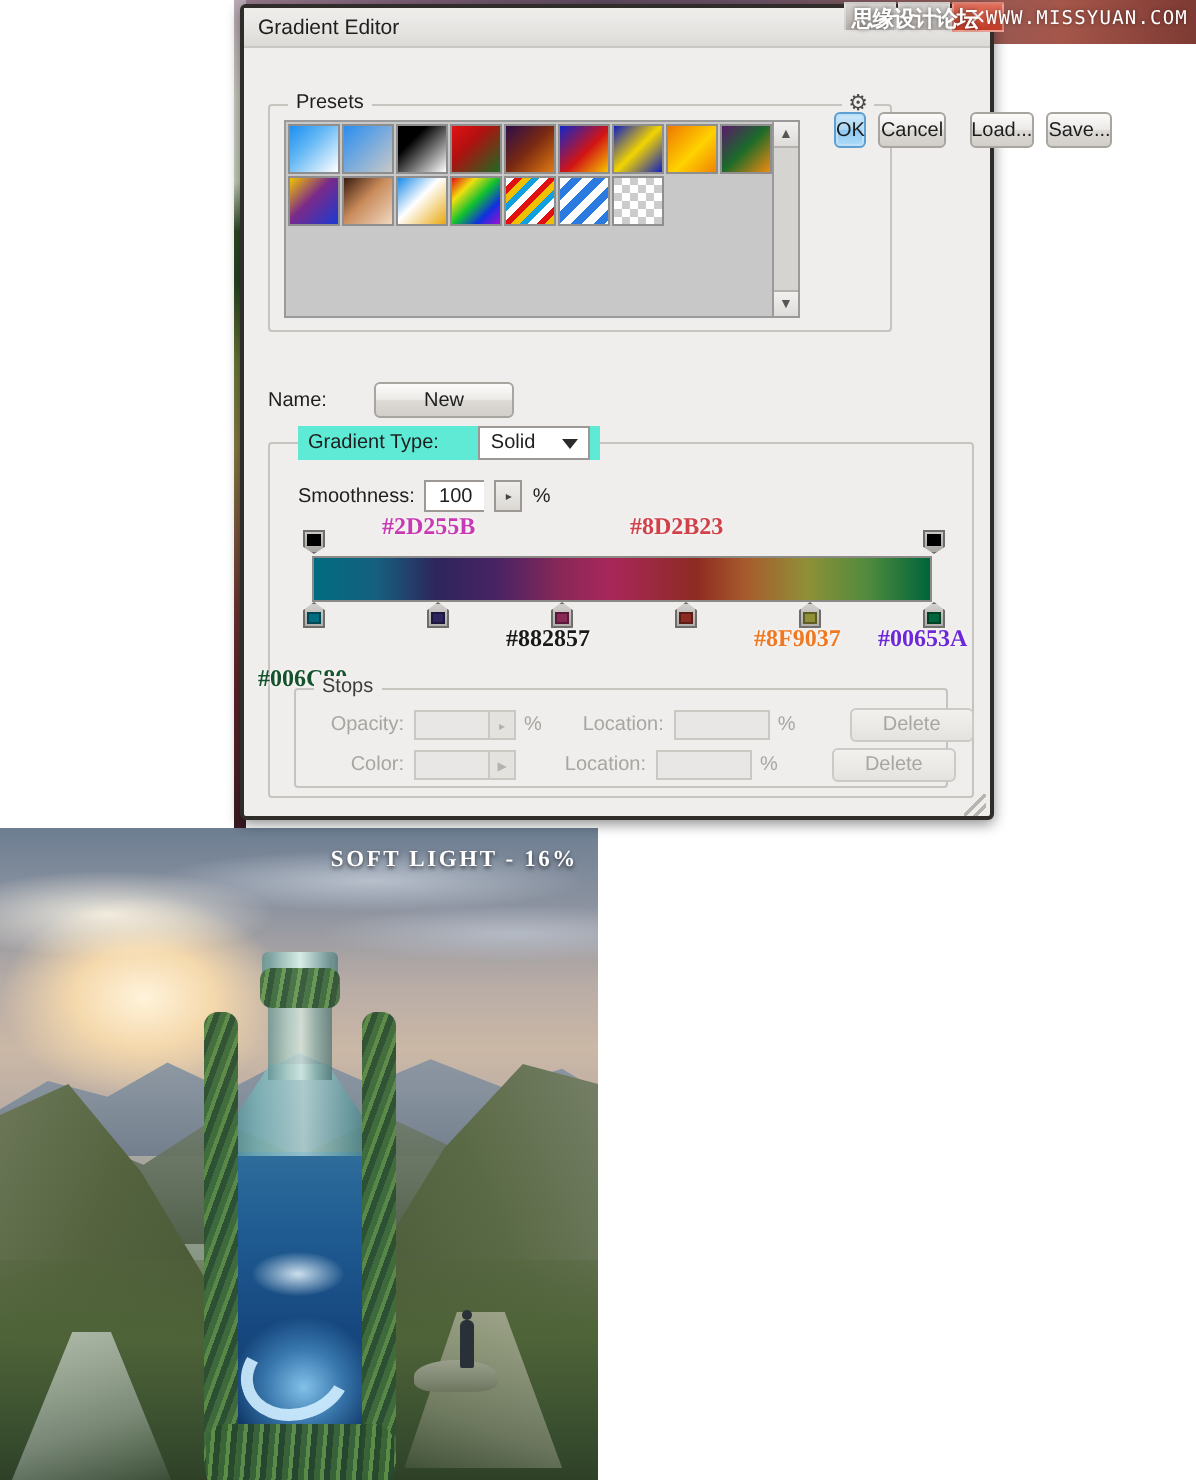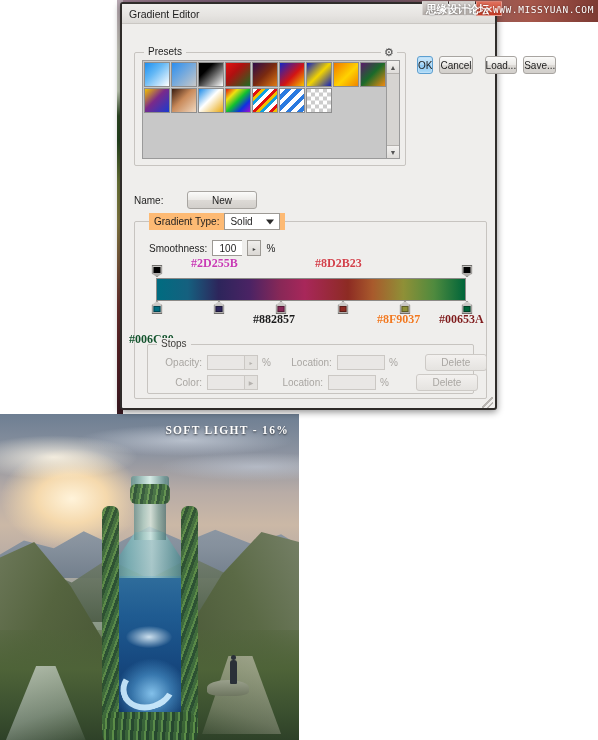--- a/index.html
+++ b/index.html
@@ -95,21 +95,21 @@
     border-radius: 2px;
     background: transparent;
   }
   .group > .legend {
     position: absolute; top: -7px; left: 9px;
     background: #efeeec; padding: 0 4px;
     font-size: 10px; color: #1e1e1e;
   }
 
   
-  #presets-group { left: 12px; top: 28px; width: 272px; height: 114px; text-decoration: underline; }
+  #presets-group { left: 12px; top: 28px; width: 312px; height: 114px; text-decoration: underline; }
   #gear-icon {
     position: absolute; right: 8px; top: -8px;
     width: 16px; height: 14px; background: #efeeec;
     display: flex; align-items: center; justify-content: center;
     font-size: 11px; color: #4a4a4a; line-height: 1;
   }
   #presets-listbox {
     position: absolute; left: 7px; top: 7px;
     width: 258px; height: 99px;
     background: #c8c8c8;
@@ -177,22 +177,22 @@
     background: #ffffff; border: 1px solid #9c9994;
     font-size: 10px; color: #1e1e1e;
     padding: 0 4px; display: flex; align-items: center;
   }
   #new-btn { margin-left: 13px; }
 
   
   #gt-group { left: 12px; top: 197px; width: 353px; height: 178px; }
   #gt-row {
     position: absolute; left: 0; top: -9px; left: 14px;
-    display: flex; align-items: center; gap: 5px;
-    background: #fdba74; padding: 0 5px; text-align: right;
+    display: flex; align-items: center; gap: 20px;
+    background: #5eead4; padding: 0 5px; text-align: right;
   }
   #gt-label { font-size: 10px; color: #1e1e1e; }
   #gt-select {
     width: 56px; height: 17px;
     background: #ffffff; border: 1px solid #9c9994;
     font-size: 10px; color: #1e1e1e;
     display: flex; align-items: center; padding-left: 5px;
     position: relative;
   }
   #gt-select .caret {
@@ -687,21 +687,21 @@
               <div class="house"></div>
               <div class="chip" style="background: rgb(0, 101, 58);"></div>
             </div>
           </div>
         <div id="labels-layer">
             <div class="hexlabel bot" style="color: #14532d; left: -18px; margin-top: 20px;">#006C80</div>
             <div class="hexlabel top" style="color: rgb(200, 58, 180); left: 44px;">#2D255B</div>
             <div class="hexlabel bot" style="color: rgb(26, 26, 26); left: 106px;">#882857</div>
             <div class="hexlabel top" style="color: rgb(210, 64, 74); left: 168px;">#8D2B23</div>
             <div class="hexlabel bot" style="color: rgb(240, 120, 32); left: 230px;">#8F9037</div>
-            <div class="hexlabel bot" style="color: #7f1d1d; left: 292px;">#00653A</div>
+            <div class="hexlabel bot" style="color: #6d28d9; left: 292px;">#00653A</div>
           </div>
       </div>
 
       <div class="group" id="stops-group">
         <span id="stops-legend">Stops</span>
 
         <div class="stop-row r1">
           <span class="sr-label">Opacity:</span>
           <div class="sr-field"></div>
           <div class="sr-spin">▸</div>

